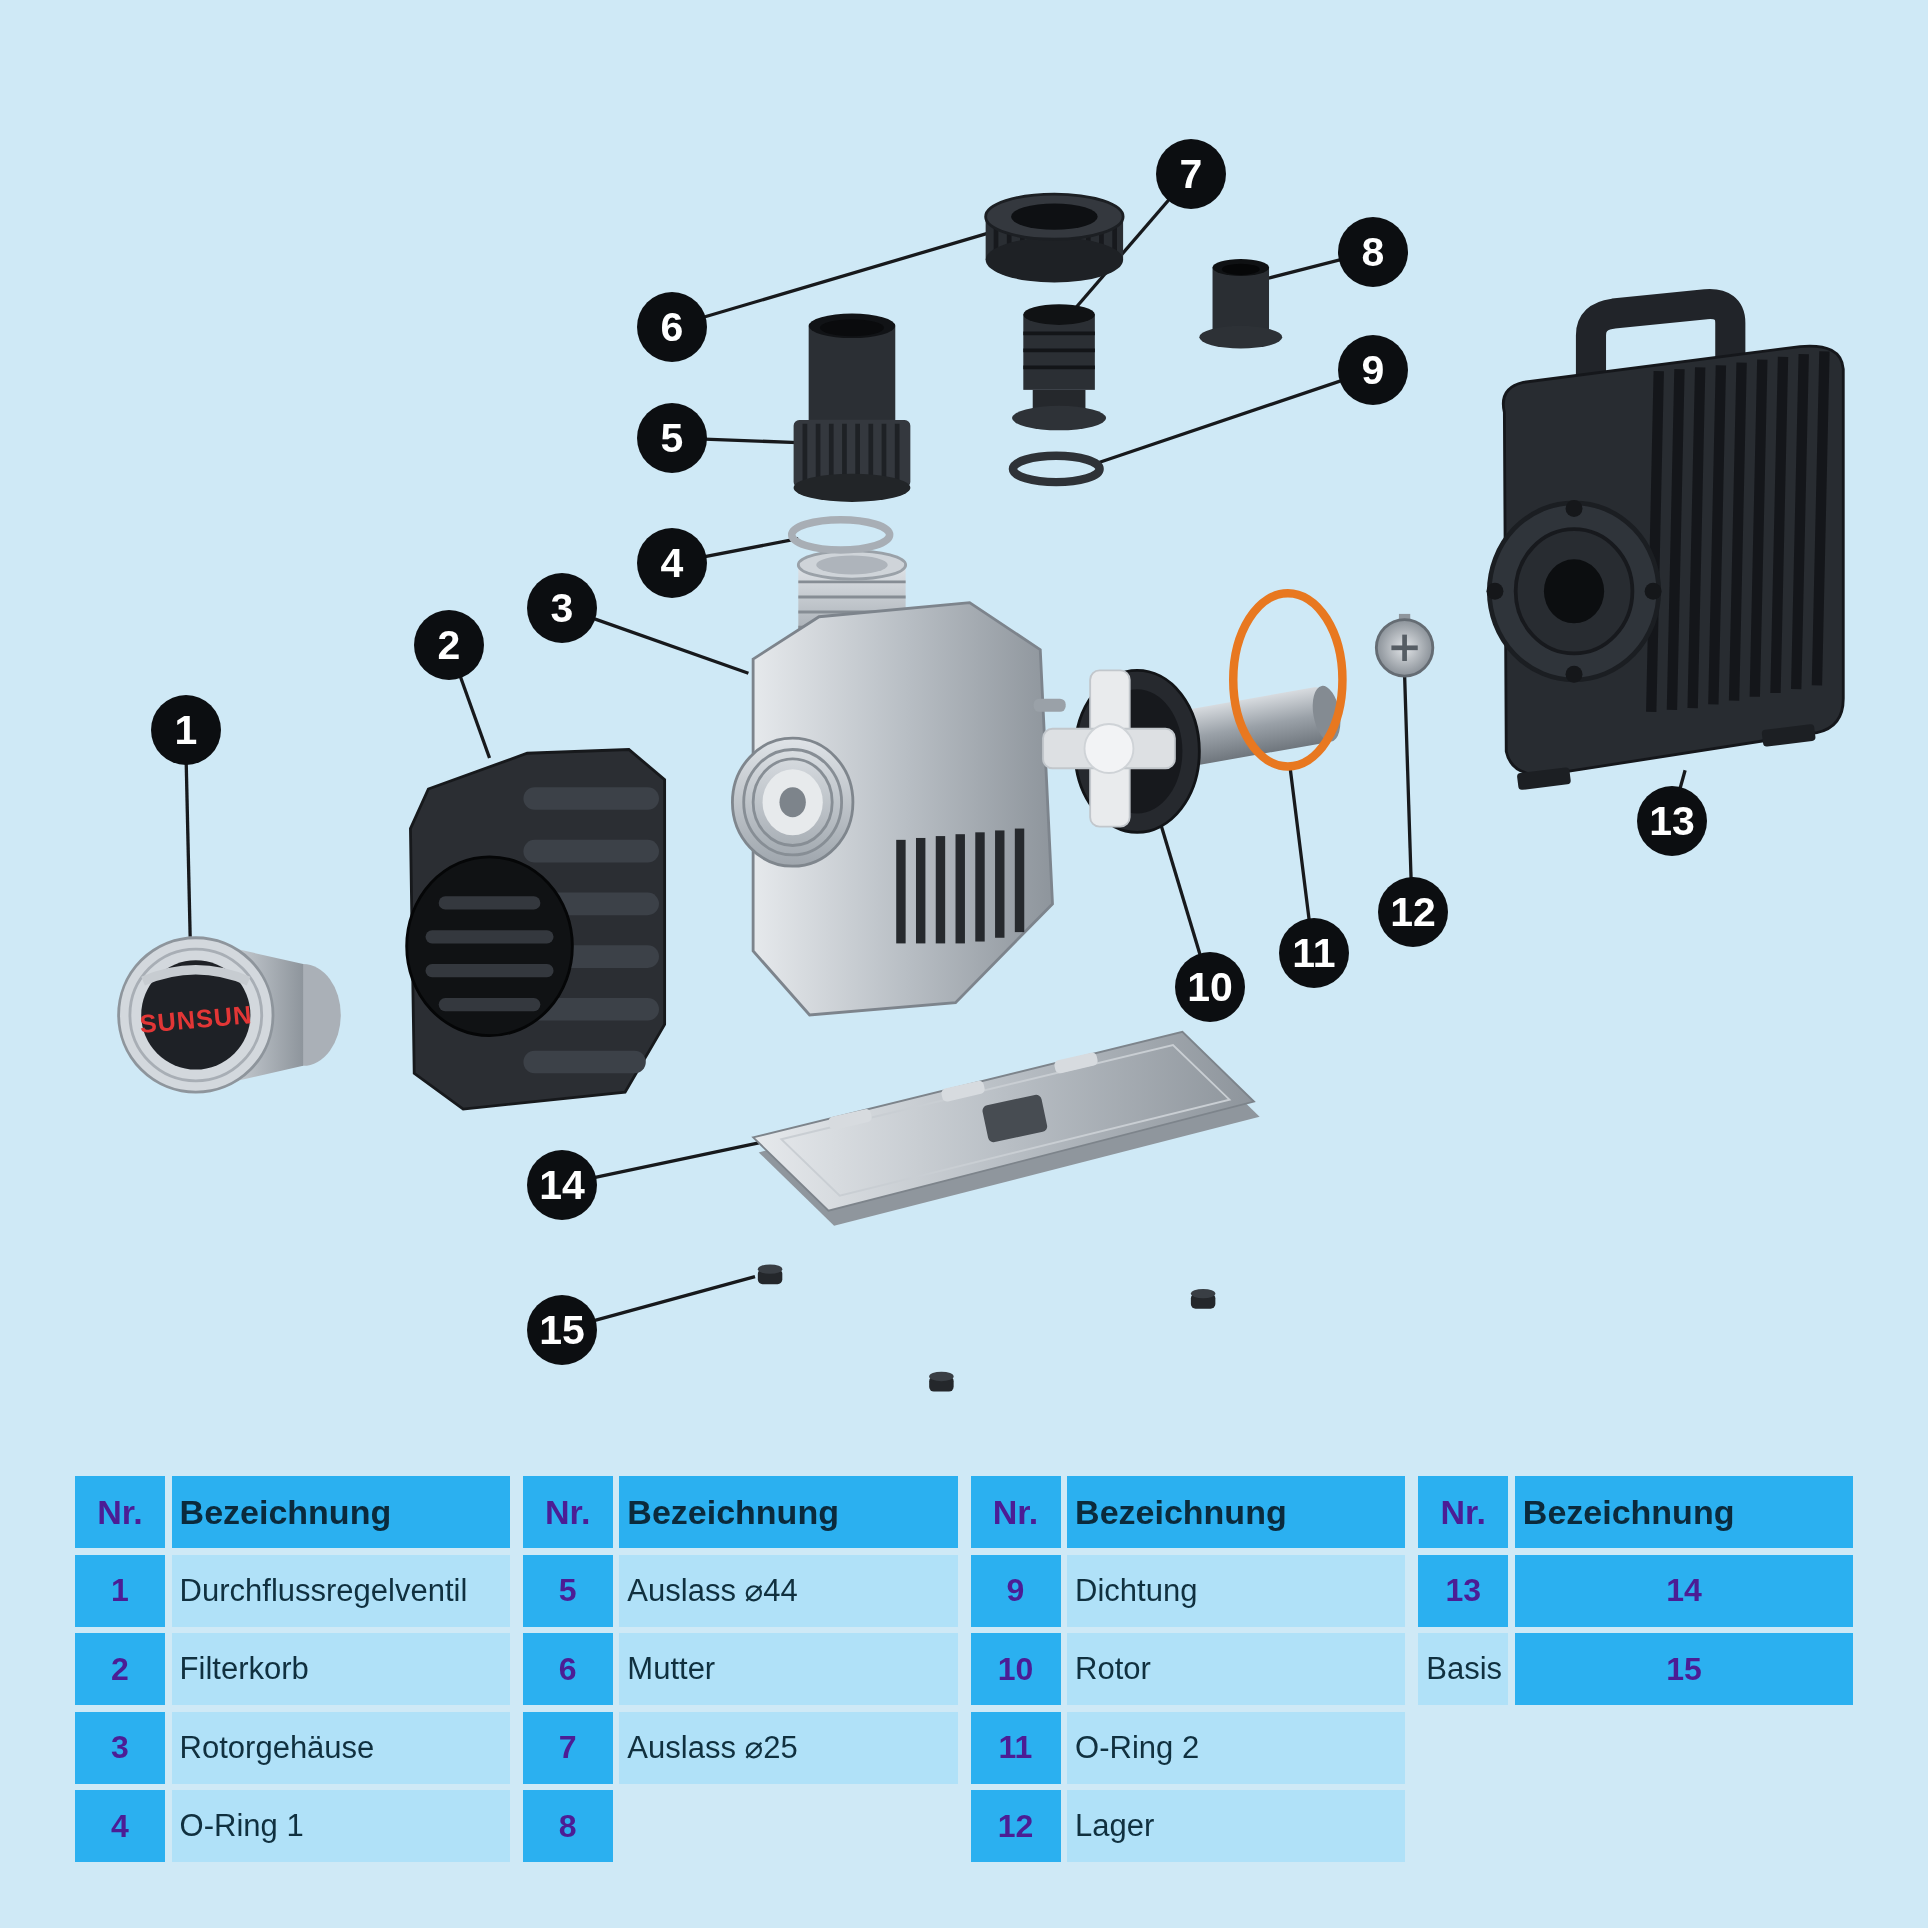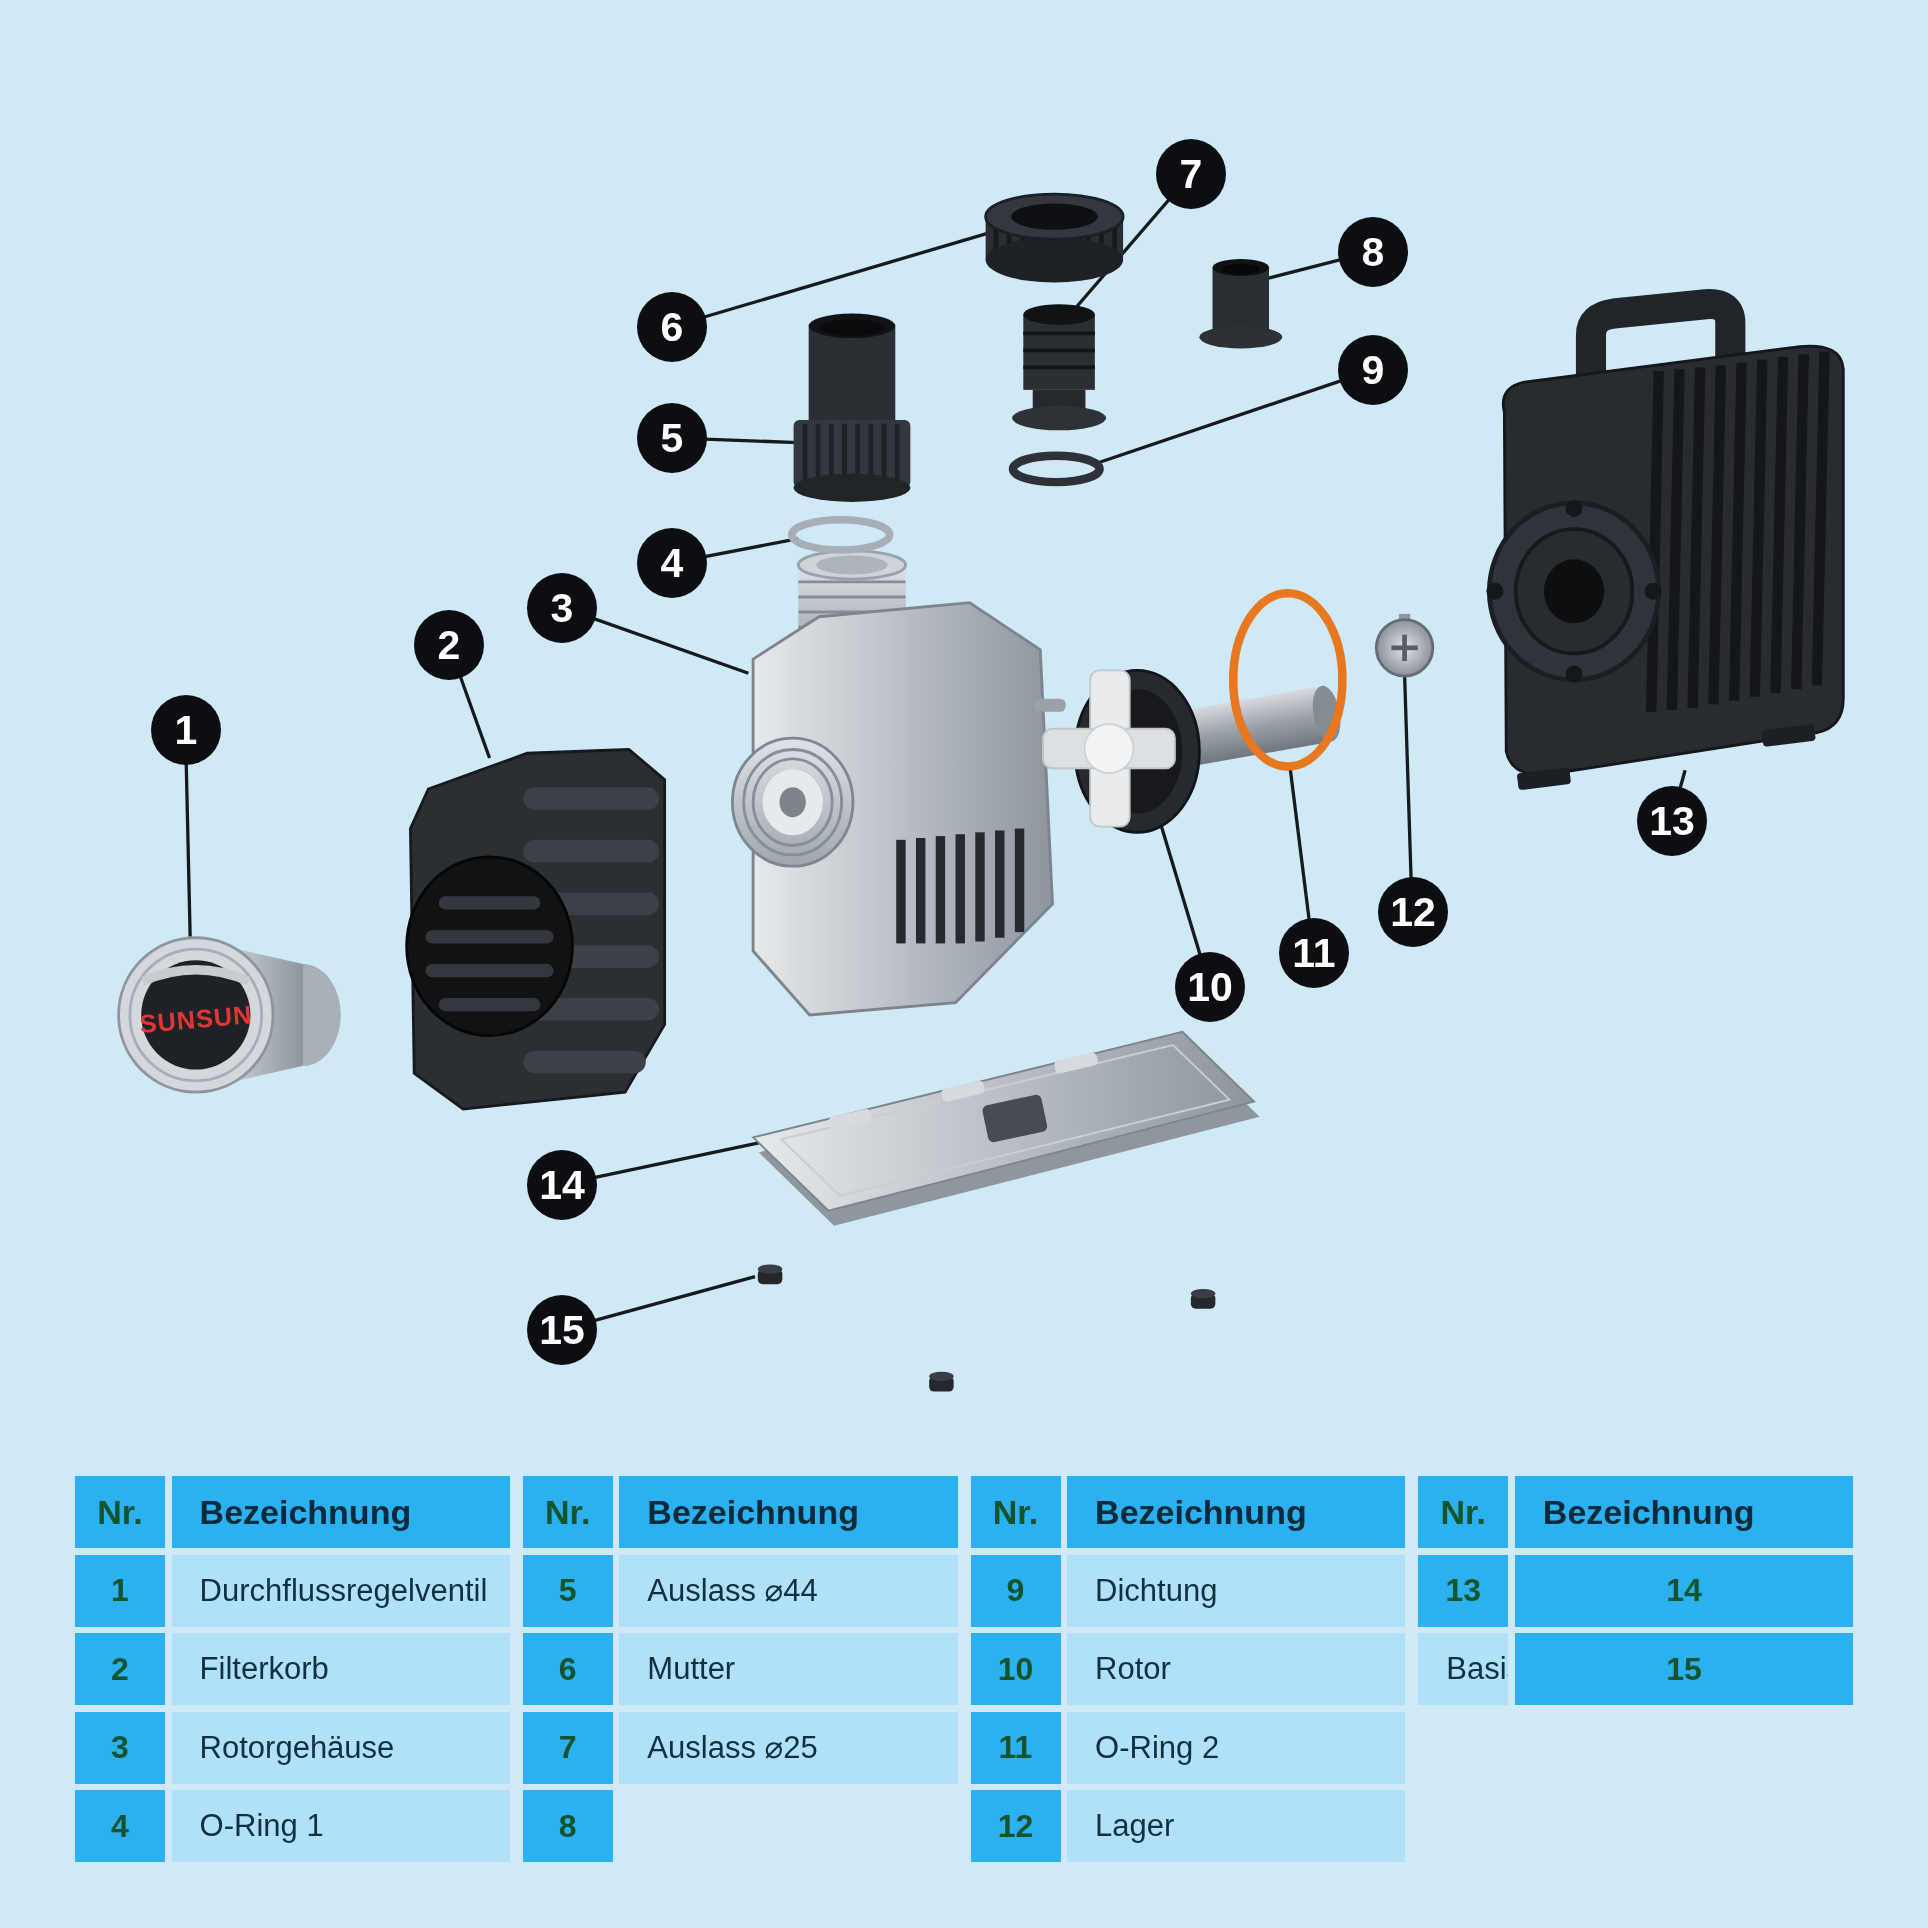--- a/index.html
+++ b/index.html
@@ -10,22 +10,22 @@
   .diagram svg{position:absolute;left:0;top:0;}
   .badge{position:absolute;width:70px;height:70px;border-radius:50%;background:#0c0e11;
          color:#ffffff;font-weight:700;font-size:41px;display:flex;align-items:center;
          justify-content:center;user-select:none;}
   #leader-lines line{stroke:#17191c;stroke-width:3.5px;}
   
   .parts-table{position:absolute;left:75px;top:1476px;width:1778px;display:grid;
                grid-template-columns:repeat(4,1fr);column-gap:13px;}
   .tgroup{display:grid;grid-template-columns:90px 1fr;gap:6.6px;align-content:start;}
   .cell{height:72px;display:flex;align-items:center;box-sizing:border-box;}
-  .cell.nr{justify-content:center;background:#2bb0f0;color:#14532d;font-weight:700;font-size:32px;}
-  .cell.name{background:#b0e1f8;color:#10303f;font-size:31px;padding-left:28px;
+  .cell.nr{justify-content:center;background:#2bb0f0;color:#4c1d95;font-weight:700;font-size:32px;}
+  .cell.name{background:#b0e1f8;color:#10303f;font-size:31px;padding-left:8px;
              white-space:nowrap;overflow:hidden;}
   .cell.hdr.nr{font-size:34px;}
   .cell.hdr.name{background:#2bb0f0;color:#0b2a3c;font-weight:700;font-size:34px;}
 </style>
 </head>
 <body>
 
 <div class="page">
 
   <div class="diagram" id="diagram">

